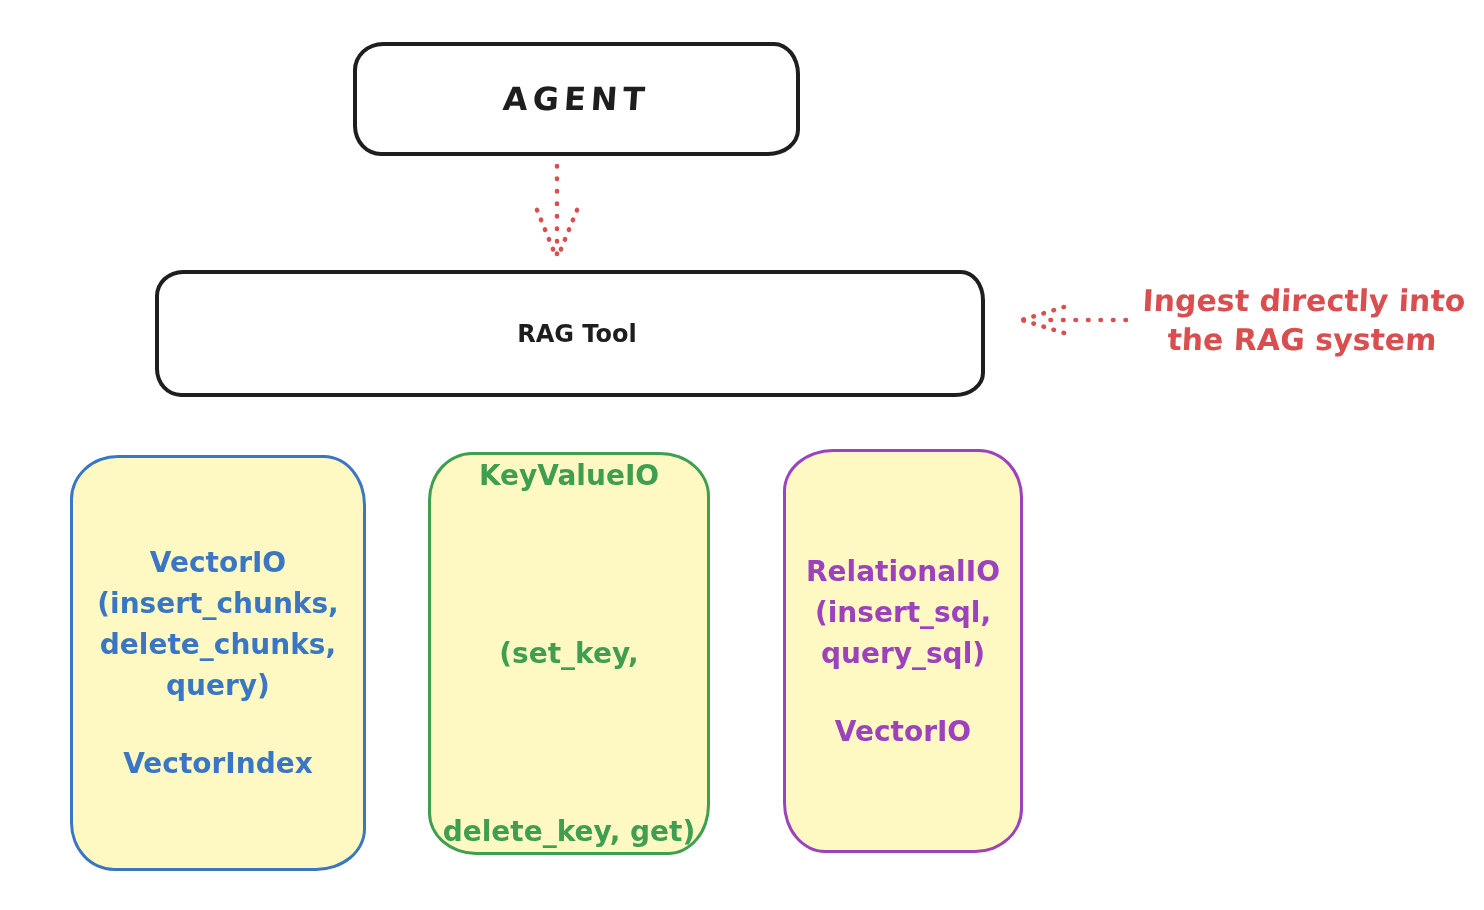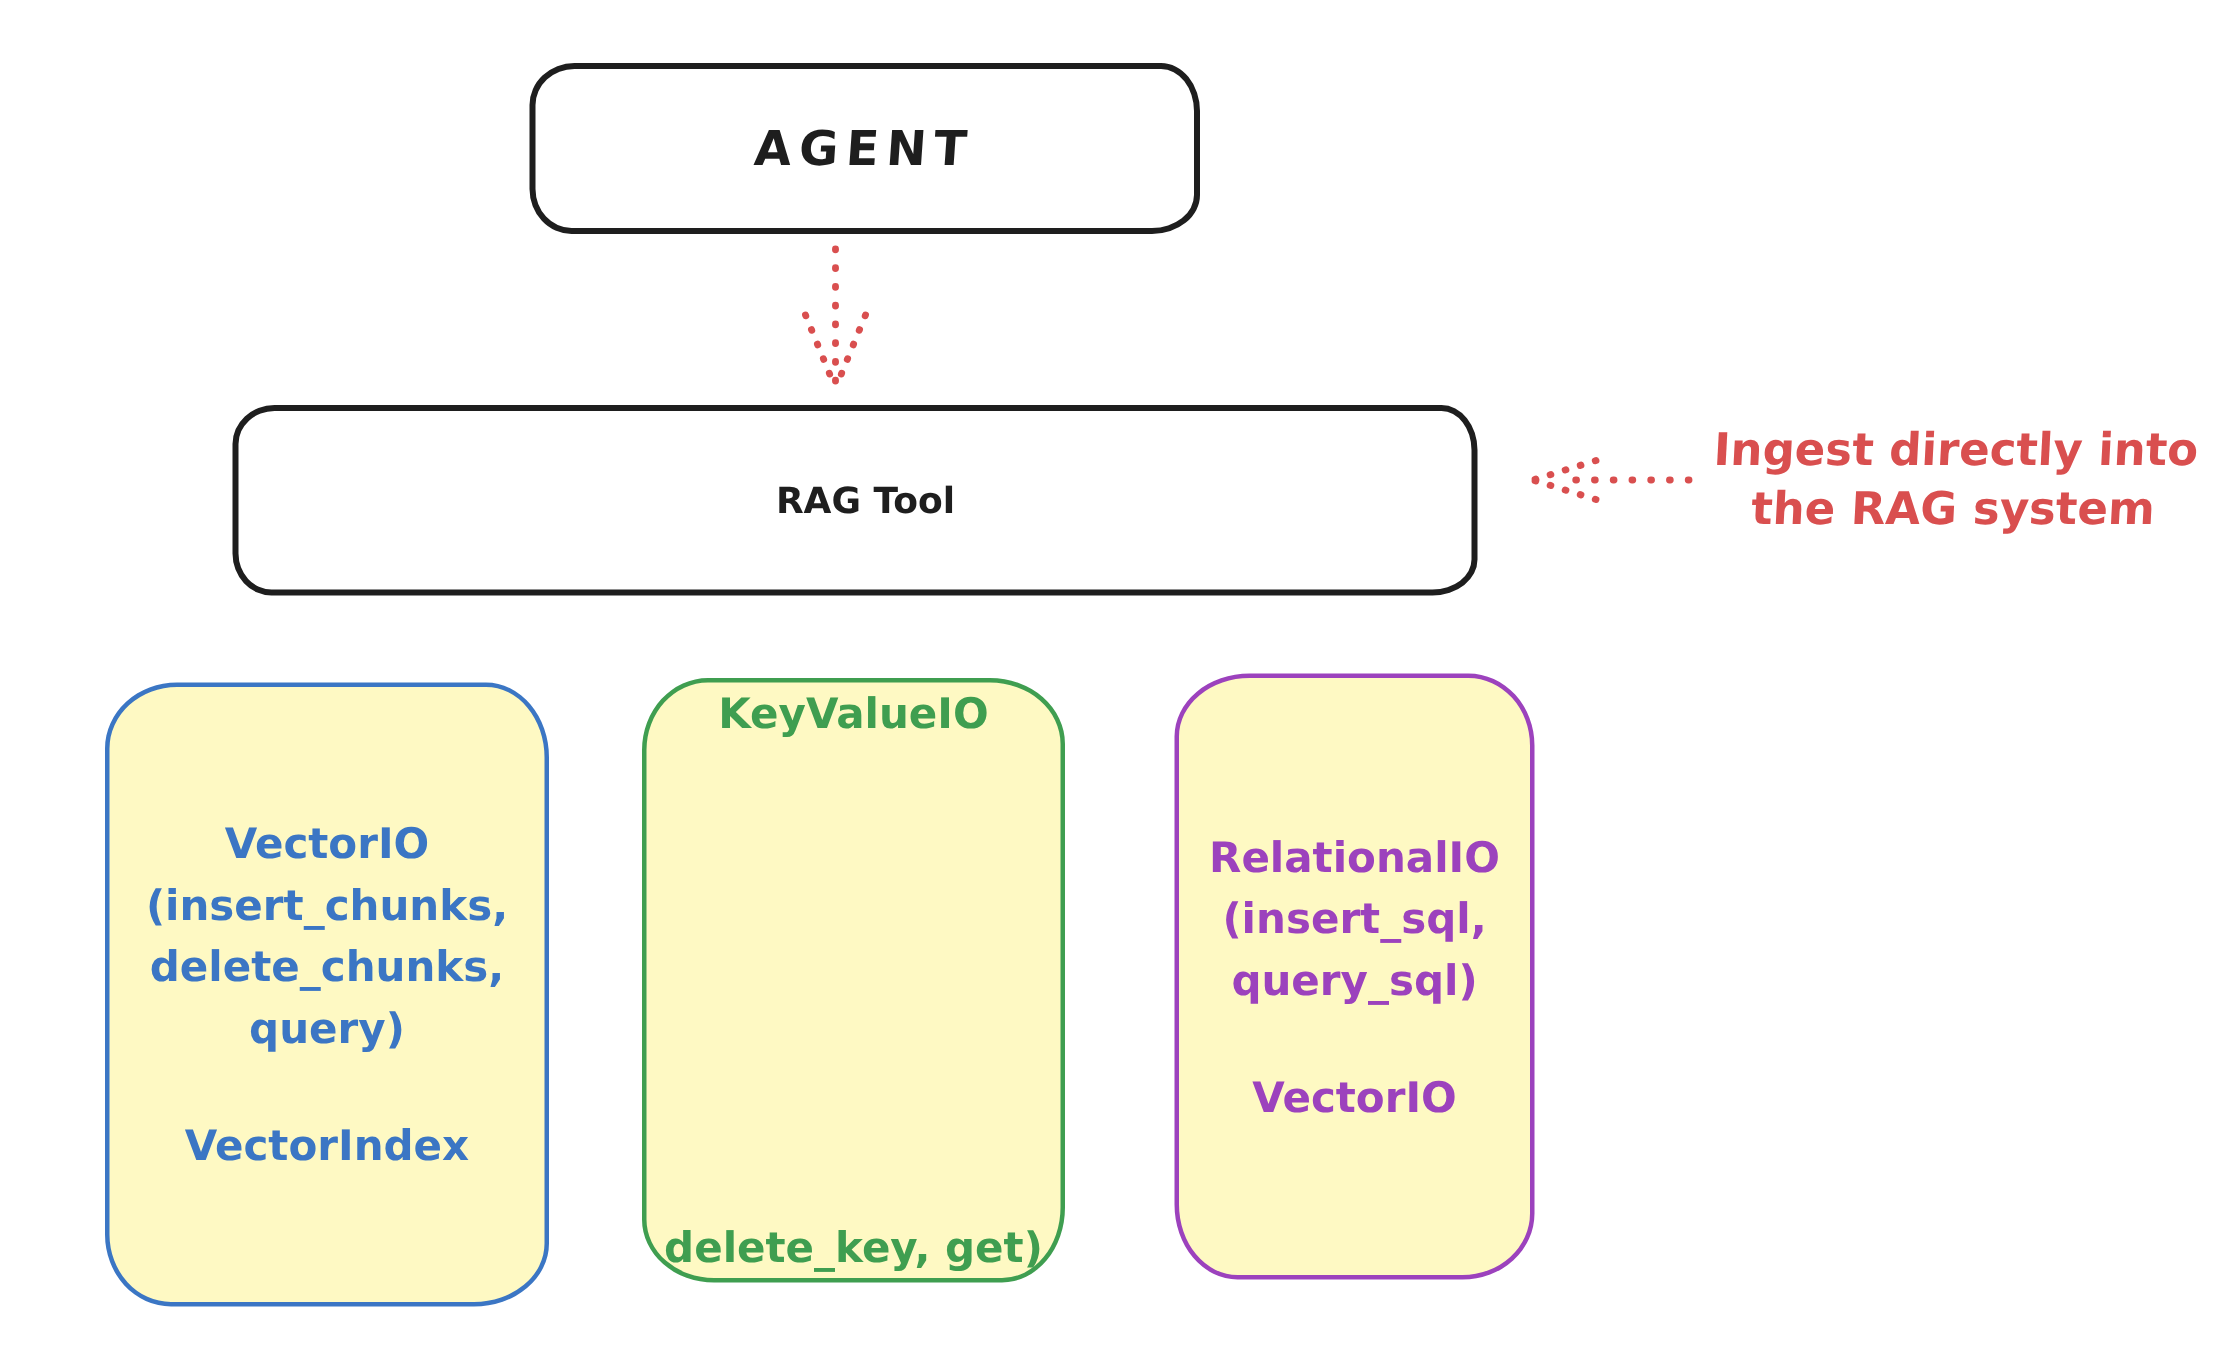--- a/index.html
+++ b/index.html
@@ -146,20 +146,21 @@
   <div class="cap-box box-blue">
     <div>VectorIO</div>
     <div>(insert_chunks,</div>
     <div>delete_chunks,</div>
     <div>query)</div>
     <div class="index-label">VectorIndex</div>
   </div>
 
   <div class="cap-box box-green">
     <div>KeyValueIO</div>
+    <div>(set_key,</div>
     <div>delete_key, get)</div>
   </div>
 
   <div class="cap-box box-purple">
     <div>RelationalIO</div>
     <div>(insert_sql,</div>
     <div>query_sql)</div>
     <div class="index-label">VectorIO</div>
   </div>
 

